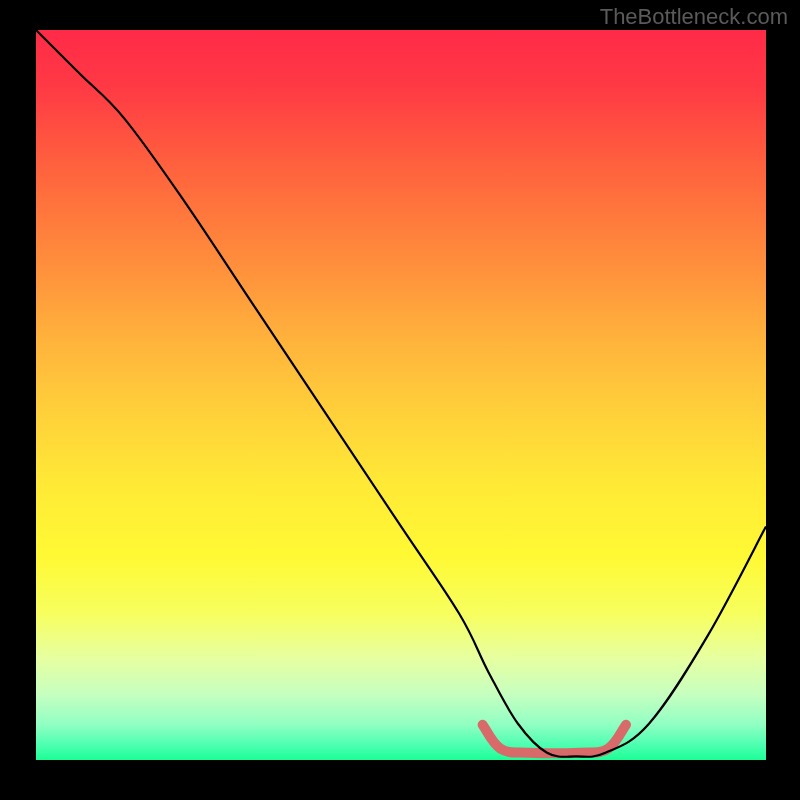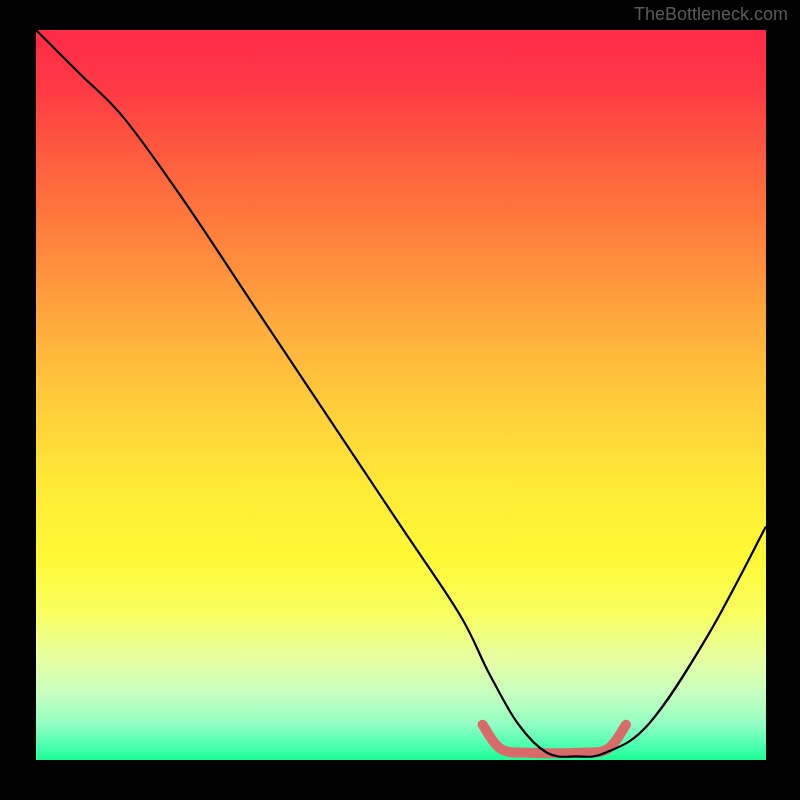--- a/index.html
+++ b/index.html
@@ -8,21 +8,21 @@
     height: 800px;
     background: #000;
     position: relative;
     font-family: Arial, sans-serif;
   }
   .watermark {
     position: absolute;
     top: 4px;
     right: 12px;
     color: #5a5a5a;
-    font-size: 18px;
+    font-size: 22px;
     font-weight: 500;
     z-index: 10;
   }
   .plot-area {
     position: absolute;
     left: 36px;
     top: 30px;
     width: 730px;
     height: 730px;
     overflow: hidden;

